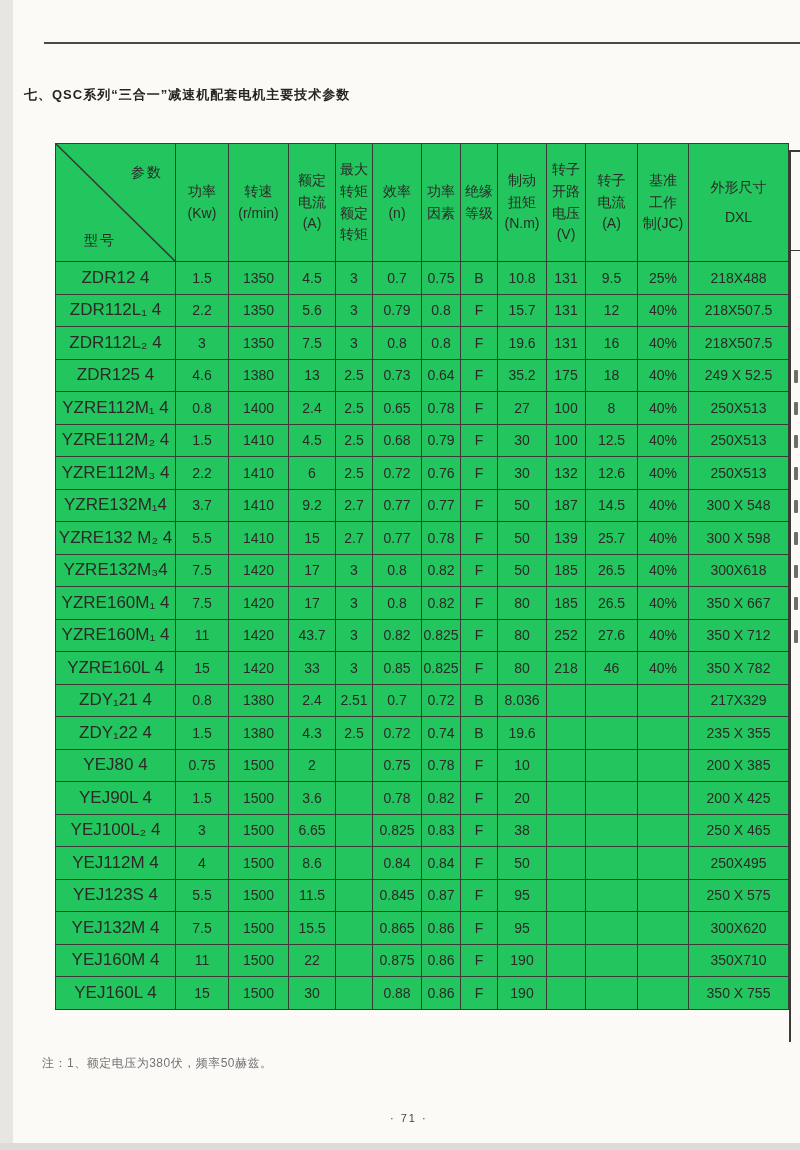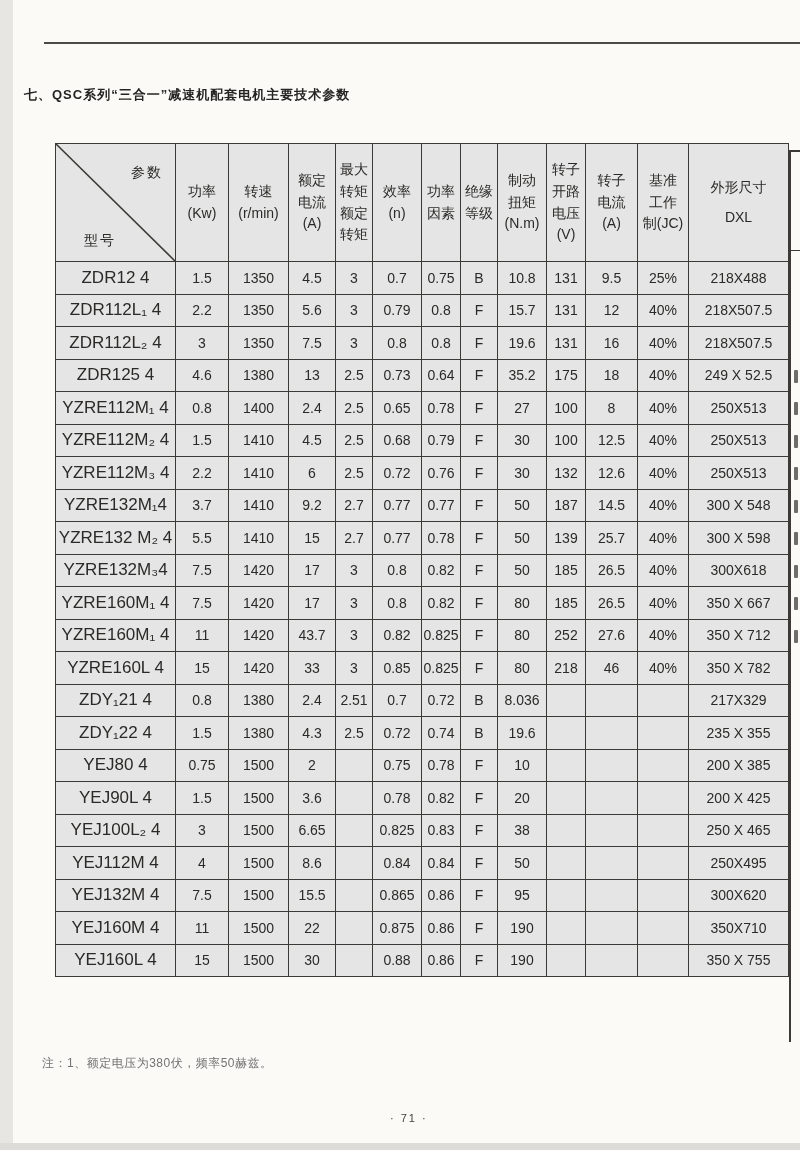--- a/index.html
+++ b/index.html
@@ -11,21 +11,21 @@
   .left-strip{position:absolute;left:0;top:0;width:13px;height:1150px;background:#e7e6e2;}
   .bottom-strip{position:absolute;left:0;bottom:0;width:800px;height:7px;background:#dddcd8;}
   .rule-top{position:absolute;left:44px;top:42px;width:756px;height:2px;background:#4b4a47;}
   .title{
     position:absolute;left:24px;top:86px;margin:0;
     font-size:13px;font-weight:700;letter-spacing:1px;color:#252422;
   }
   table.params-table{
     position:absolute;left:55px;top:143px;width:733px;
     border-collapse:collapse;table-layout:fixed;
-    background:#e5e5e5;
+    background:#22c55e;
   }
   .params-table th,.params-table td{
     border:1.4px solid #3b3a37;padding:0;text-align:center;vertical-align:middle;
     overflow:hidden;white-space:nowrap;
   }
   .params-table thead th{height:117px;font-weight:400;font-size:14px;line-height:1.55;color:#2b2a28;}
   .params-table thead th.dims-head{line-height:2.1;}
   .params-table tbody tr{height:32.5px;}
   .params-table tbody td{font-size:14px;color:#2b2a28;}
   .params-table tbody td.model{font-size:17px;}
@@ -371,20 +371,35 @@
           <td>0.84</td>
           <td>0.84</td>
           <td>F</td>
           <td>50</td>
           <td></td>
           <td></td>
           <td></td>
           <td>250X495</td>
         </tr>
         <tr>
+          <td class="model">YEJ123S 4</td>
+          <td>5.5</td>
+          <td>1500</td>
+          <td>11.5</td>
+          <td></td>
+          <td>0.845</td>
+          <td>0.87</td>
+          <td>F</td>
+          <td>95</td>
+          <td></td>
+          <td></td>
+          <td></td>
+          <td>250 X 575</td>
+        </tr>
+        <tr>
           <td class="model">YEJ132M 4</td>
           <td>7.5</td>
           <td>1500</td>
           <td>15.5</td>
           <td></td>
           <td>0.865</td>
           <td>0.86</td>
           <td>F</td>
           <td>95</td>
           <td></td>

